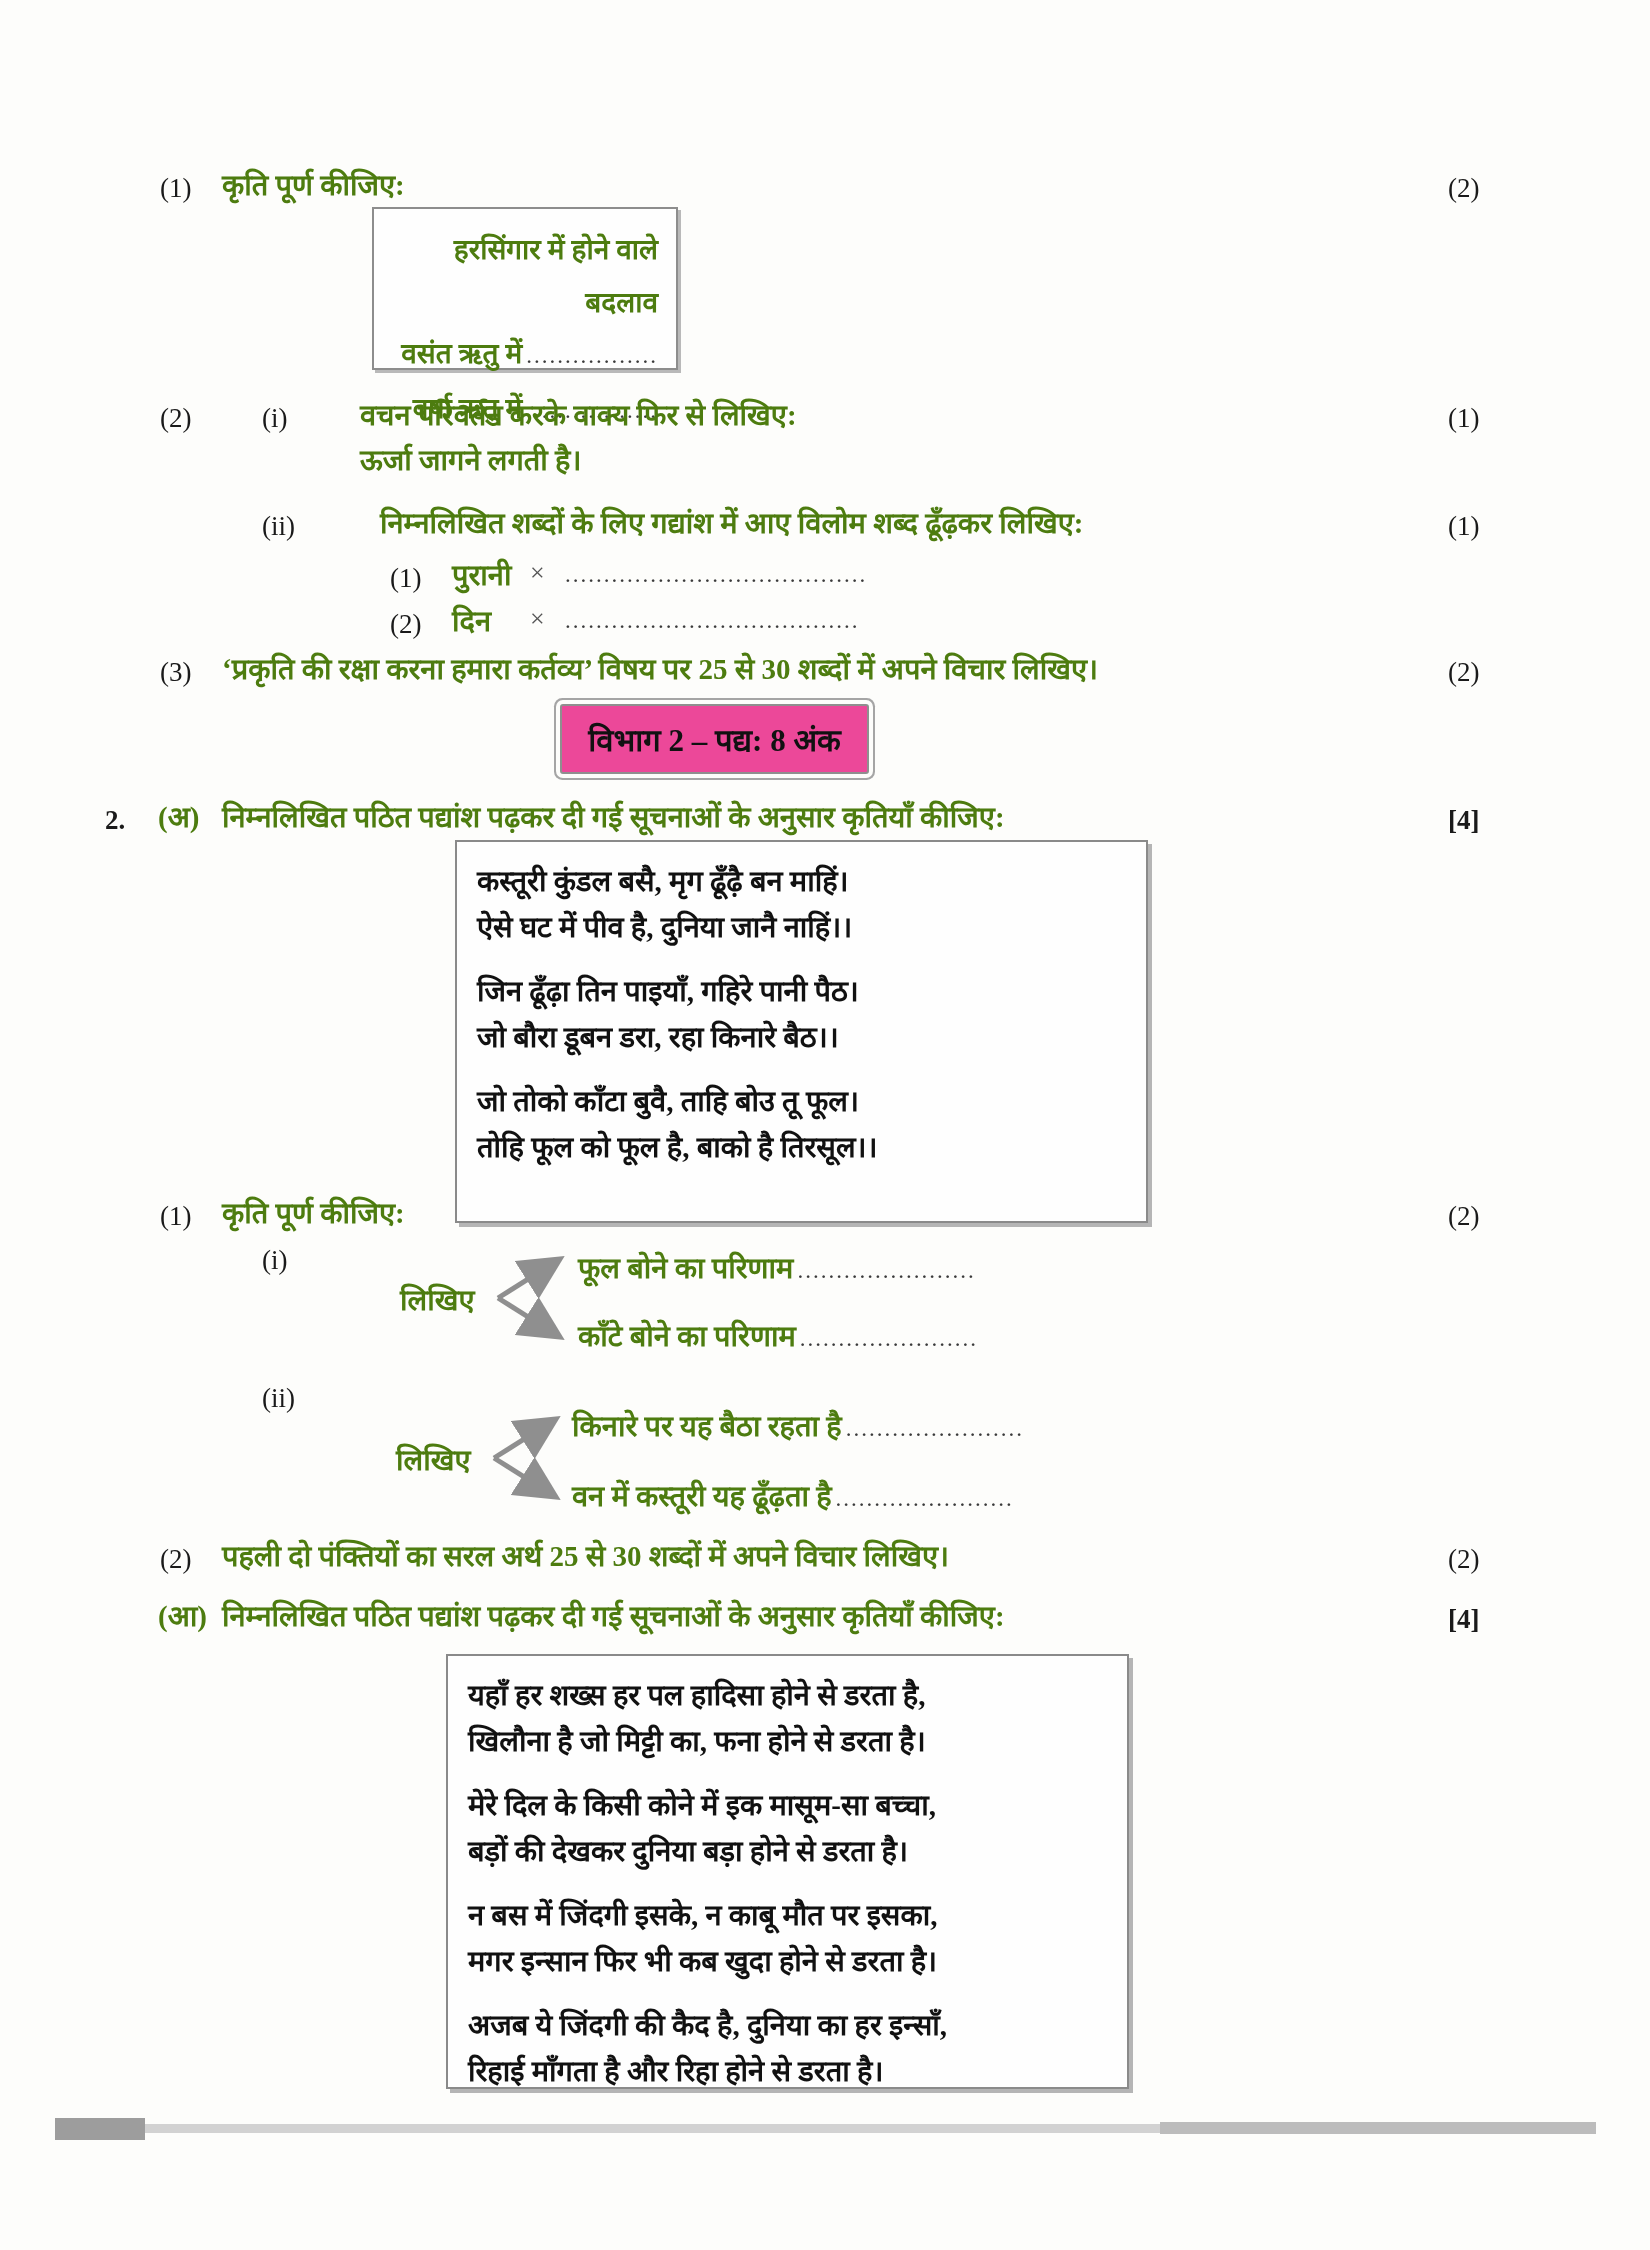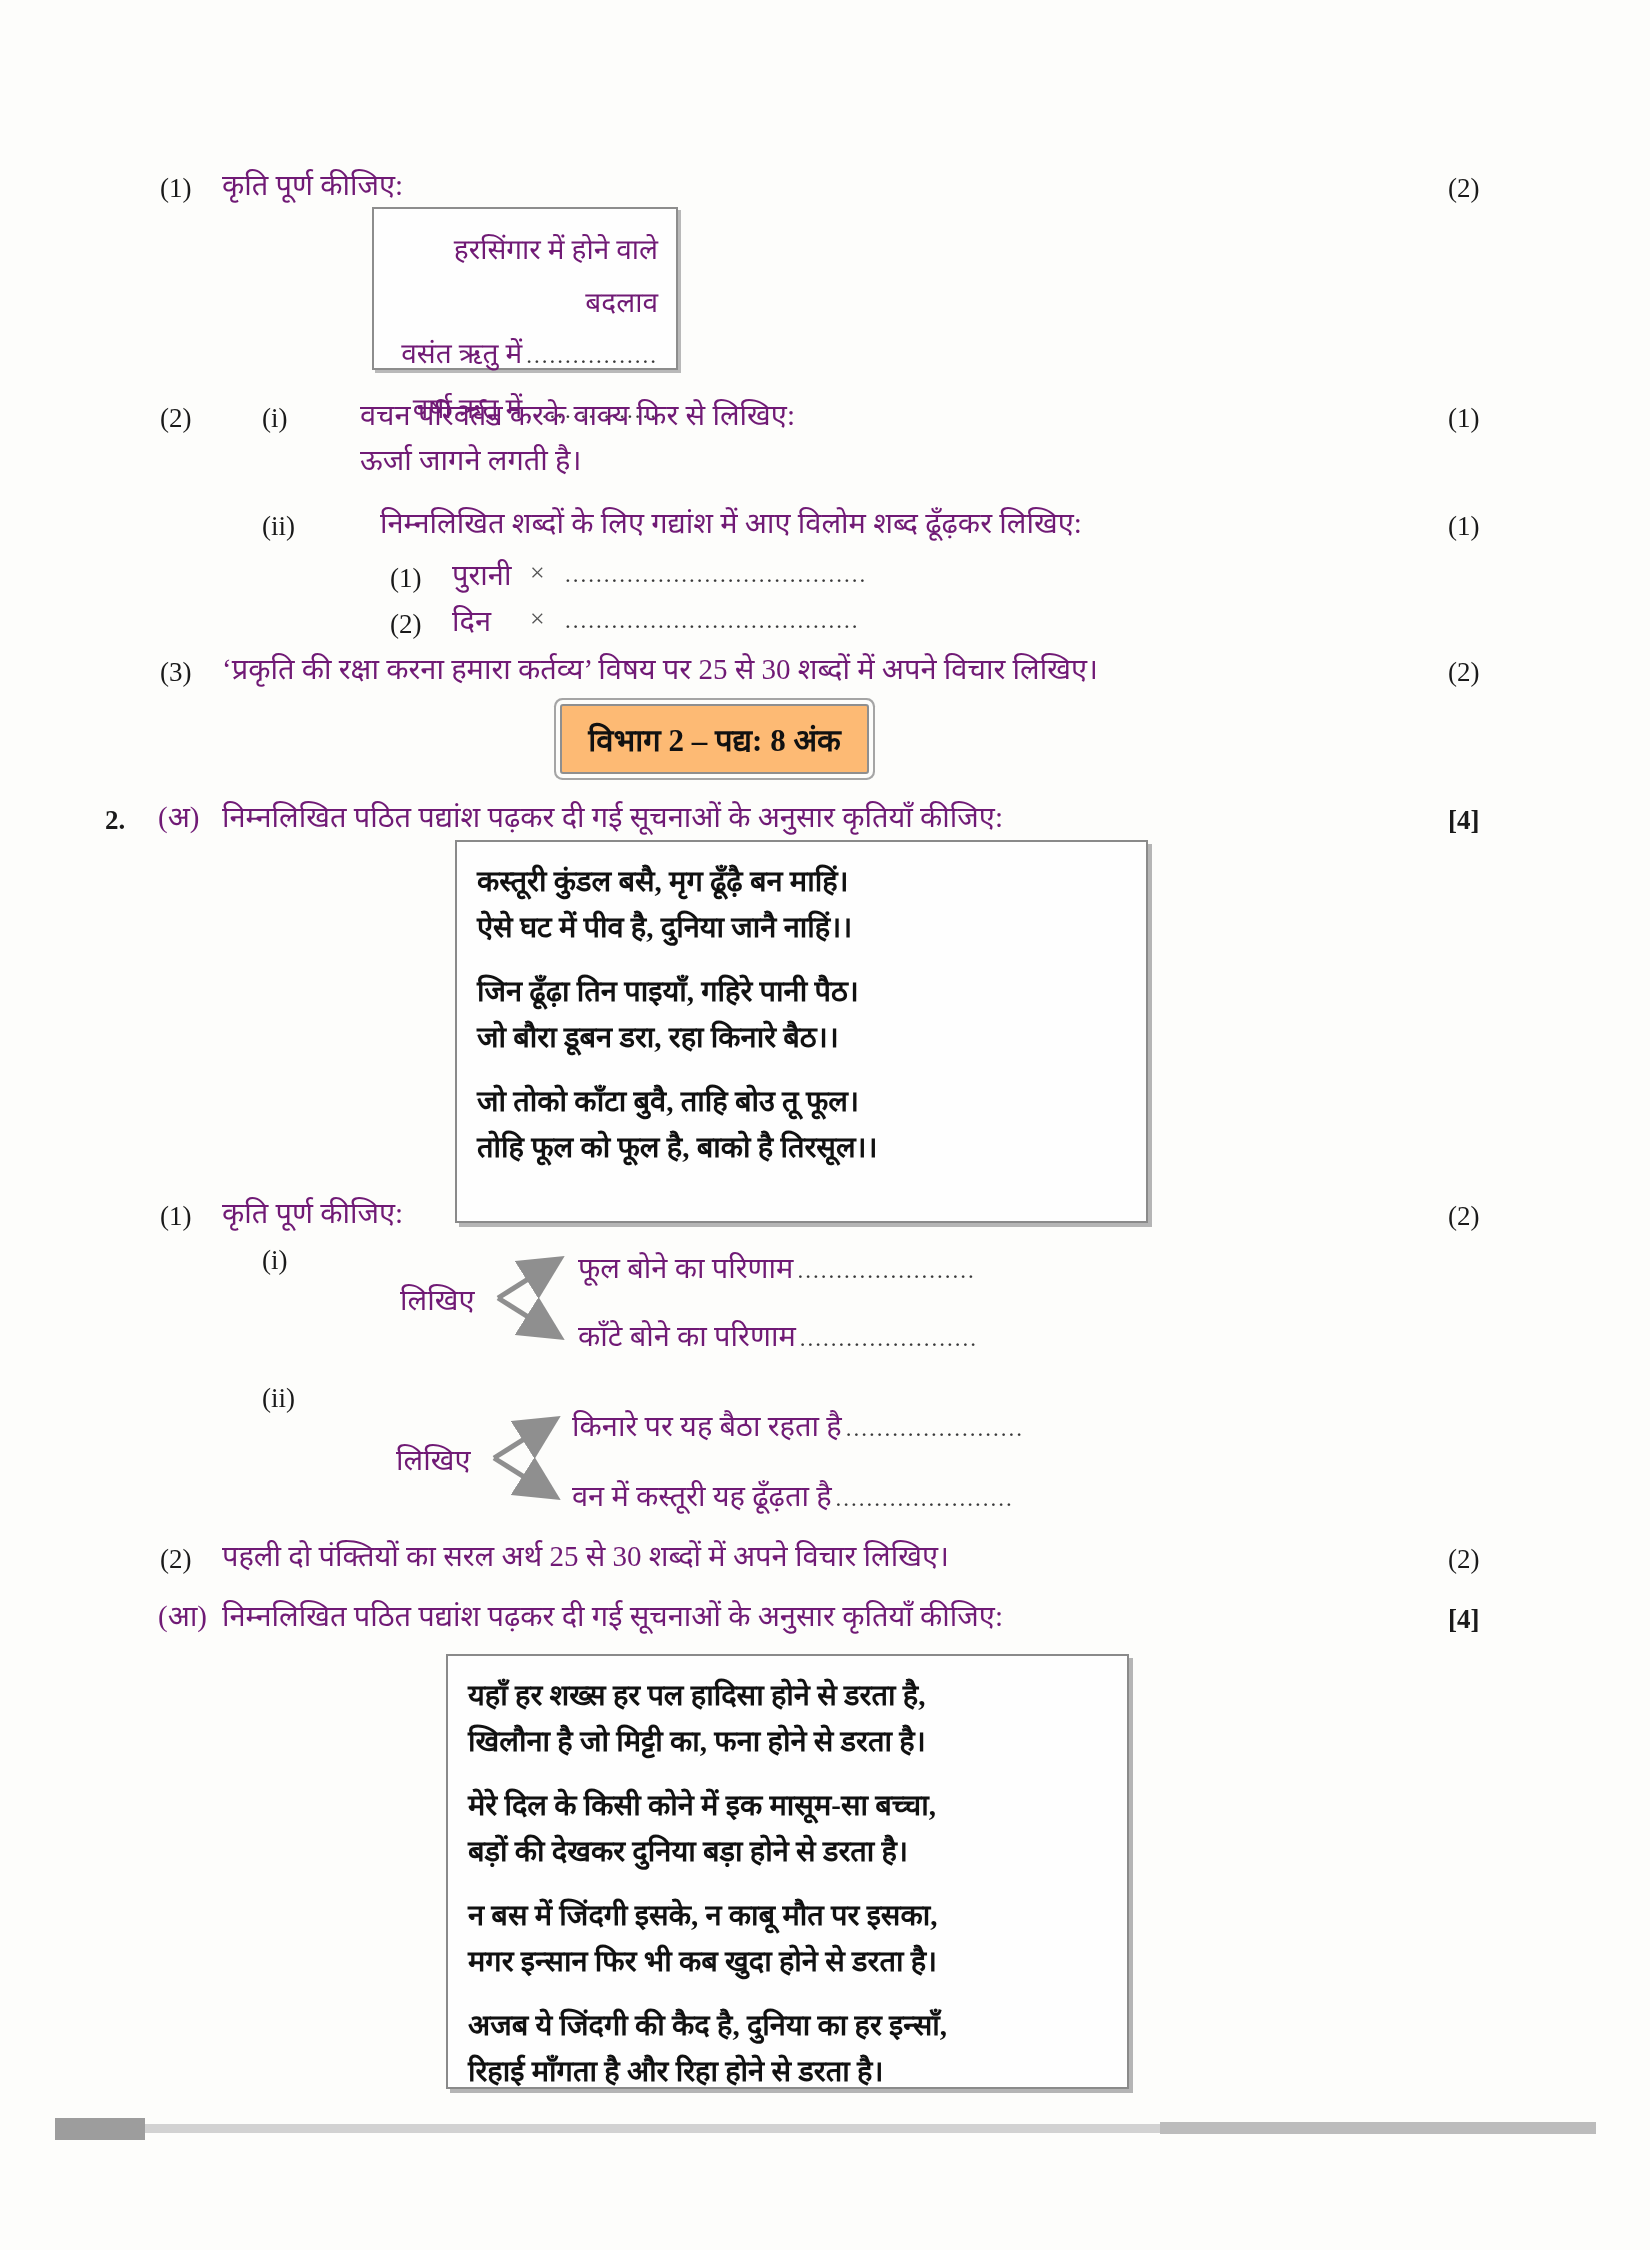--- a/index.html
+++ b/index.html
@@ -6,40 +6,40 @@
   .page{
     position:relative;
     width:1650px;height:2250px;
     margin:0 auto;
     background:#fdfdfb;
     font-family:"Liberation Serif", serif;
     color:#111;
     overflow:hidden;
   }
   .t{position:absolute;white-space:nowrap;}
-  .hindi{font-weight:400;font-size:29px;line-height:40px;color:#701a75;}
+  .hindi{font-weight:700;font-size:29px;line-height:40px;color:#4d7c0f;}
   .num{font-weight:400;font-size:27px;line-height:40px;color:#1a1a1a;}
   .marks{position:absolute;left:1448px;font-size:27px;line-height:40px;color:#1a1a1a;}
   .marks-bold{font-weight:700;}
   .dots{font-weight:400;font-size:23px;letter-spacing:2px;color:#3a3a3a;}
   .times{font-weight:400;font-size:26px;color:#555;}
 
   .simple-box{
     position:absolute;
     background:#fefefe;
     border:2px solid #8d8d8d;
     box-shadow:3px 3px 0 #b9b9b9;
     padding:14px 18px 0 18px;
     box-sizing:border-box;
   }
   .simple-box .box-line{line-height:53px;text-align:right;}
 
   .banner{
     position:absolute;
-    background:#fdba74;
+    background:#ec4899;
     border:2px solid #8f8f8f;
     box-shadow:0 0 0 4px #fdfdfb, 0 0 0 6px #a5a5a5;
     border-radius:3px;
     display:flex;align-items:center;justify-content:center;
   }
   .banner .banner-text{font-weight:700;font-size:31px;}
 
   .poem-box{
     position:absolute;
     background:#fefefe;

